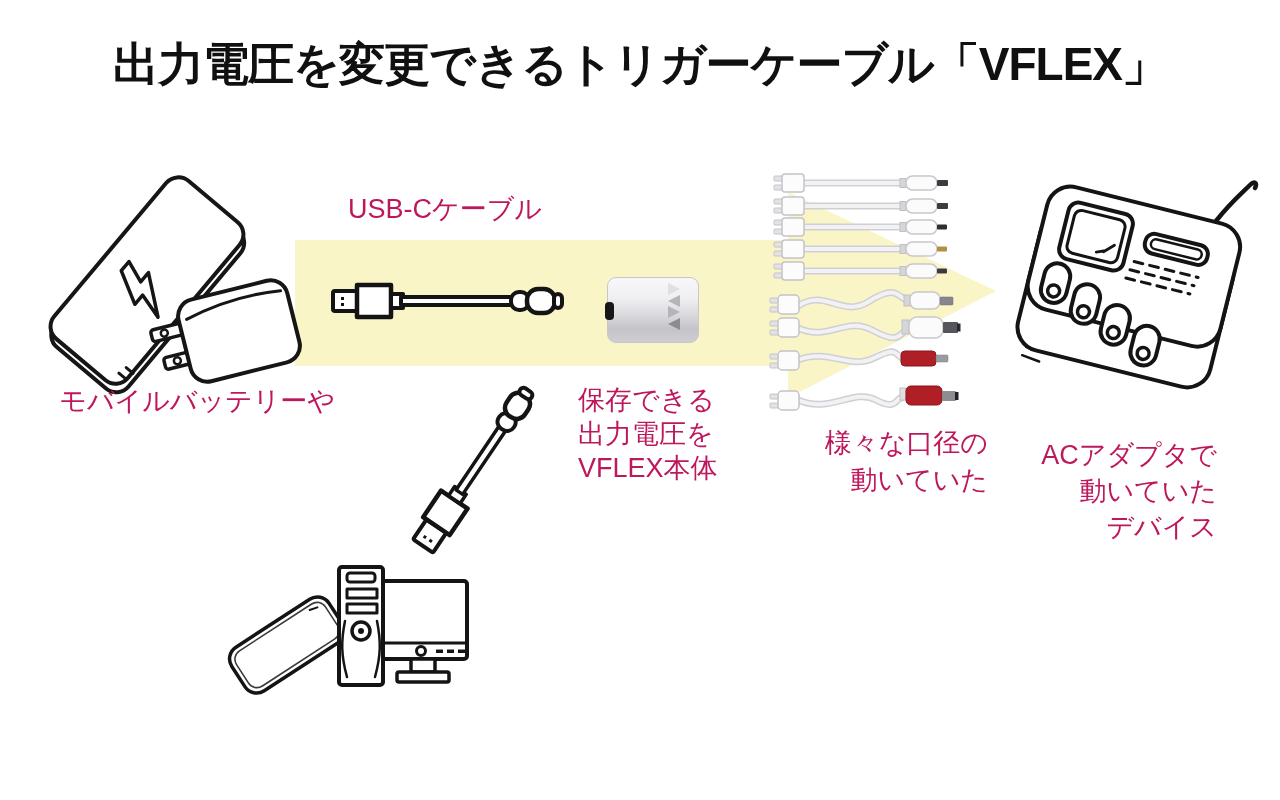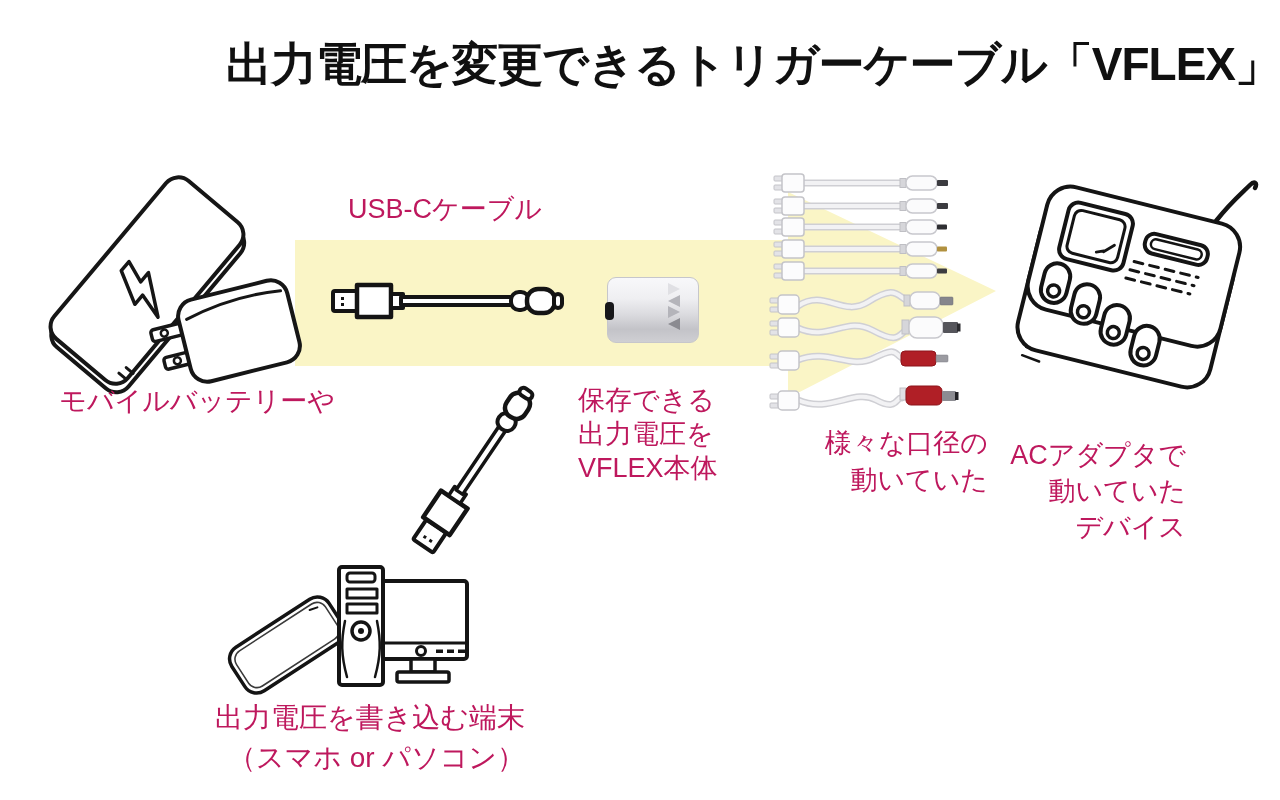--- a/index.html
+++ b/index.html
@@ -2,21 +2,21 @@
 <html><head>
 <meta charset="utf-8">
 <style>
   html,body{margin:0;padding:0;background:#fff;}
   .canvas{
     position:relative;width:1280px;height:800px;background:#ffffff;overflow:hidden;
     font-family:"Liberation Sans","DejaVu Sans",sans-serif;color:#161616;
   }
   .abs{position:absolute;}
   .title{
-    left:0;right:0;top:34px;text-align:right;
+    left:0;right:0;top:34px;text-align:center;
     font-size:46px;font-weight:800;letter-spacing:-1px;color:#101010;
   }
   .label{font-size:27px;color:#be185d;line-height:34px;}
   .center{text-align:right;}
   .bold{font-weight:400;}
   svg{display:block;overflow:visible;}
   .vflex-body{
     left:607px;top:277px;width:90px;height:64px;border-radius:9px;
     background:linear-gradient(180deg,#f8f8fa 0%,#efeff2 32%,#dadade 58%,#c3c3c8 80%,#cfcfd3 100%);
     border:1px solid #c6c6cb;
@@ -255,24 +255,20 @@
     <div>保存できる</div>
     <div>出力電圧を</div>
     <div class="bold">VFLEX本体</div>
   </div>
 
   <div class="abs label center" style="left:768px;top:425px;width:220px;line-height:37px">
     <div>様々な口径の</div>
     <div class="bold">動いていた</div>
   </div>
 
-  <div class="abs label center" style="left:981px;top:437px;width:205px;line-height:36px">
+  <div class="abs label center" style="left:1012px;top:437px;width:205px;line-height:36px">
     <div>ACアダプタで</div>
     <div>動いていた</div>
     <div>デバイス</div>
   </div>
 
-  <div class="abs label center" style="left:175px;top:698px;width:350px;font-size:28px;line-height:40px">
-    <div>出力電圧を書き込む端末</div>
-    <div>（スマホ or パソコン）</div>
-  </div>
 
 </div>
 
 </body></html>

